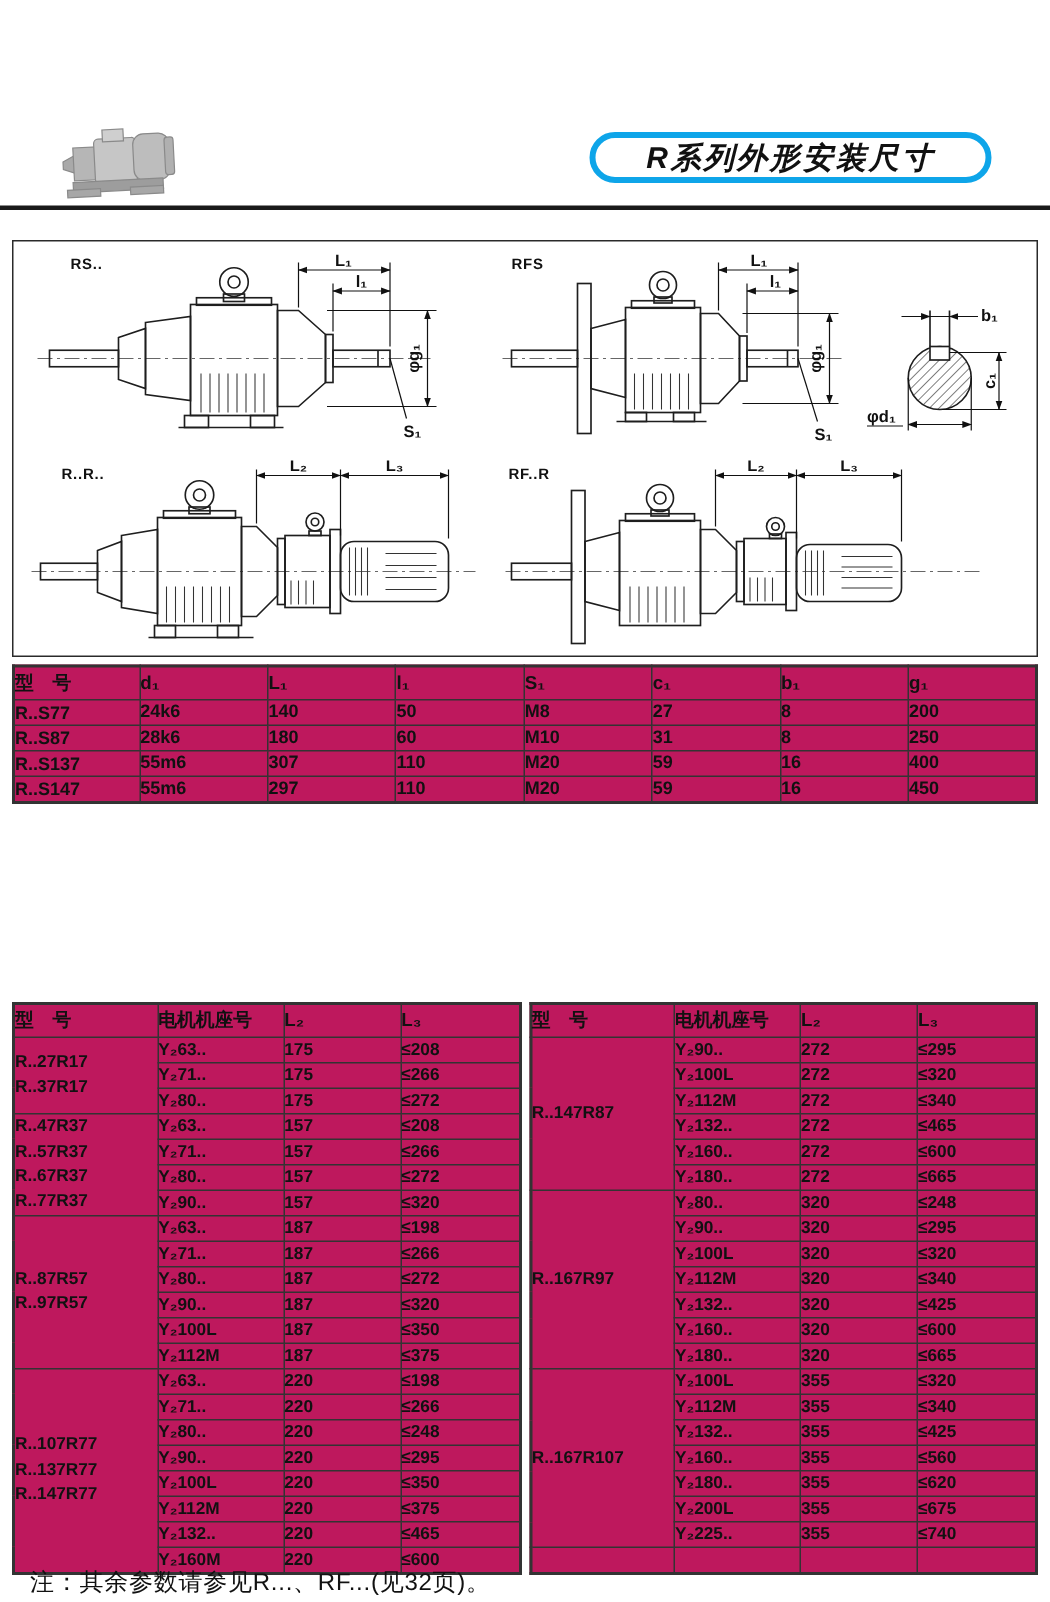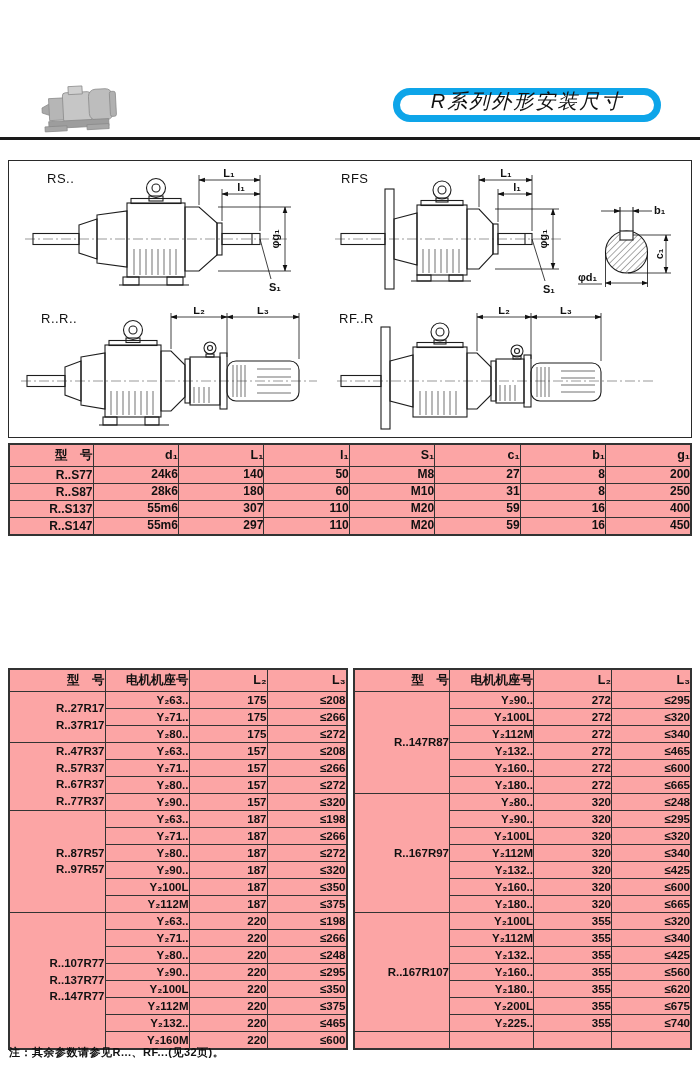--- a/index.html
+++ b/index.html
@@ -1,54 +1,54 @@
 <!DOCTYPE html>
 <html><head>
 <meta charset="utf-8">
 <style>
   *{margin:0;padding:0;box-sizing:border-box}
   html,body{width:700px;height:1068px;background:#fdfdfd;font-family:"Liberation Sans","DejaVu Sans",sans-serif;color:#111}
   .page{position:relative;width:700px;height:1068px;background:#fff;overflow:hidden}
 
   
   .photo{position:absolute;left:38px;top:78px}
-  .title-pill{position:absolute;left:393px;top:88px;width:268px;height:34px;border:7px solid #0ea5e9;border-radius:17px;
-    display:flex;align-items:flex-end;justify-content:center;font-style:italic;font-weight:normal;font-size:20px;letter-spacing:2px}
+  .title-pill{position:absolute;left:393px;top:88px;width:268px;height:34px;border:4px solid #0ea5e9;border-radius:17px;
+    display:flex;align-items:flex-start;justify-content:center;font-style:italic;font-weight:bold;font-size:20px;letter-spacing:2px}
   .hr{position:absolute;left:0;top:137px;width:700px;height:2.5px;background:#1a1a1a}
 
   
   .drawings{position:absolute;left:8px;top:160px;width:684px;height:278px;border:1.5px solid #2a2a2a;background:#fff}
   .drawings svg{position:absolute}
-  .dlabel{position:absolute;font-weight:normal;font-size:13px;letter-spacing:.5px}
+  .dlabel{position:absolute;font-weight:bold;font-size:10px;letter-spacing:.5px}
   .ln{stroke:#1e1e1e;fill:none;stroke-width:1.1;stroke-linejoin:miter}
   .thin{stroke-width:.7;stroke:#333}
   .dim{stroke:#111;stroke-width:.8;fill:none}
   .cl{stroke:#555;stroke-width:.6;stroke-dasharray:10 3 2 3;fill:none}
   svg text{fill:#111;stroke:none;font-weight:bold;font-size:11px;font-family:"Liberation Sans","DejaVu Sans",sans-serif}
   marker path{fill:#111;stroke:none}
 
   
-  .tbl{border-collapse:collapse;table-layout:fixed;text-align:right;font-weight:bold;background:#fca5a5}
+  .tbl{border-collapse:collapse;table-layout:fixed;text-align:left;font-weight:bold;background:#be185d}
   .tbl th,.tbl td{border:1px solid #333;padding:0;vertical-align:middle}
   .tbl{border:2px solid #333}
   #t1{position:absolute;left:8px;top:443px;width:684px}
   #t1 th{height:22px;font-size:12.5px}
   #t1 td{height:16px;line-height:15px;font-size:12px}
   #t1 th:nth-child(1){width:84px}
   #t1 .model div{line-height:16px}
   .t2wrap{position:absolute;left:8px;top:668px;width:684px;display:flex;gap:5px}
   #t2L,#t2R{width:340px}
   #t2L th,#t2R th{height:22px;font-size:12.5px}
   #t2L td,#t2R td{height:16.5px;line-height:16px;font-size:11.5px}
   #t2L th:nth-child(1),#t2R th:nth-child(1){width:96px}
   #t2L th:nth-child(2),#t2R th:nth-child(2){width:84px}
   #t2L th:nth-child(3),#t2R th:nth-child(3){width:78px}
   #t2L .model div,#t2R .model div{line-height:16.5px}
 
-  .note{position:absolute;left:9px;top:1045px;font-size:11px;font-weight:bold;letter-spacing:.5px}
+  .note{position:absolute;left:20px;top:1045px;font-size:16px;font-weight:normal;letter-spacing:.5px}
 </style>
 </head>
 <body>
 
 <div class="page">
 
   <svg class="photo" width="86" height="58" viewBox="0 0 86 58">
     <g transform="rotate(-3 43 29)" stroke="#8a8a8a" stroke-width=".8">
       <polygon points="4,28 12,24 12,36 4,33" fill="#a9a9a9"></polygon>
       <rect x="11" y="19" width="16" height="22" fill="#b6b6b6"></rect>

